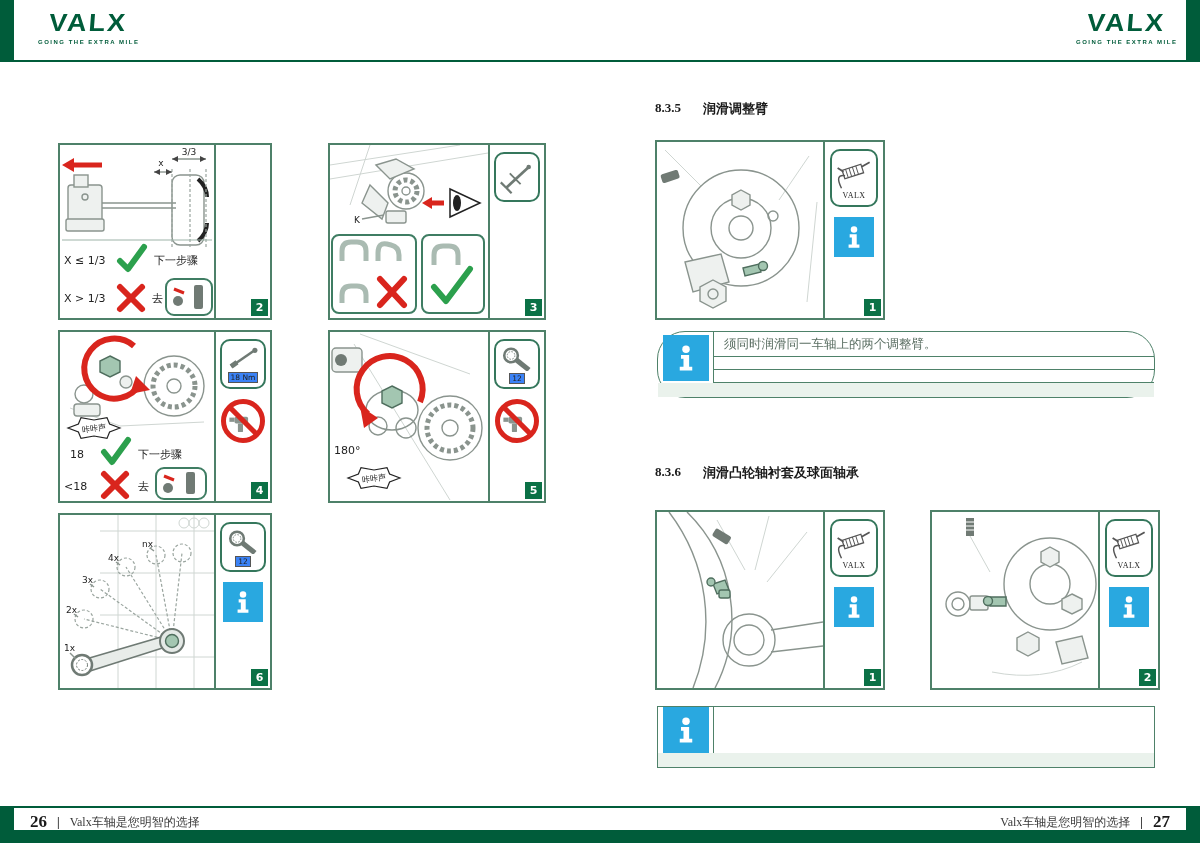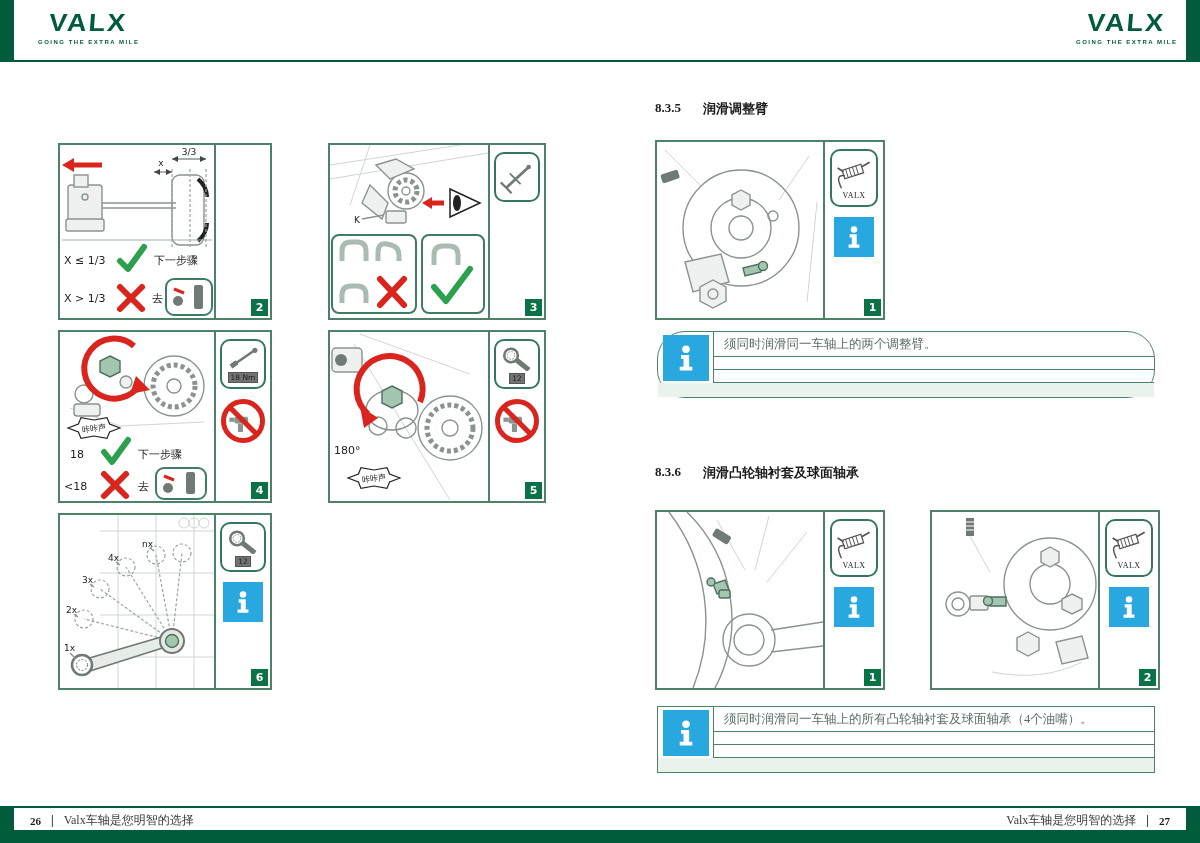--- a/index.html
+++ b/index.html
@@ -23,21 +23,21 @@
               padding-top:7px;gap:10px;box-sizing:border-box;}
   .side-56{width:56px;} .side-60{width:60px;}
   .badge{position:absolute;right:2px;bottom:2px;width:17px;height:17px;background:#0b7146;color:#fff;
          font:bold 11px "DejaVu Sans",sans-serif;display:flex;align-items:center;justify-content:center;}
   .art{display:block;width:100%;height:100%;}
   
   .toolbox{width:46px;height:50px;border:2px solid #35775c;border-radius:10px;background:#fff;
            display:flex;flex-direction:column;align-items:center;justify-content:center;box-sizing:border-box;}
   .toolbox-tall{height:58px;}
   .tool-tag{border:1px solid #555;font:7.5px "DejaVu Sans",sans-serif;color:#222;padding:0 2px;
-            background:#737373;margin-top:2px;line-height:9px;}
+            background:#3b82f6;margin-top:2px;line-height:9px;}
   .tool-serif{font:8px "Liberation Serif",serif;color:#222;letter-spacing:.5px;margin-top:1px;}
   .no-sign{width:44px;height:44px;border:5px solid #d9251d;border-radius:50%;box-sizing:border-box;
            position:relative;background:#fff;}
   .no-sign::after{content:"";position:absolute;left:-3px;top:14px;width:40px;height:5px;
                   background:#d9251d;transform:rotate(45deg);}
   .info-icon{background:#29a8e0;display:flex;align-items:center;justify-content:center;}
   .info-40{width:40px;height:40px;} .info-46{width:46px;height:46px;}
   
   .infobox{position:absolute;border:1px solid #4e8169;background:#fff;box-sizing:border-box;}
   .ib-top{display:flex;width:100%;}
@@ -62,21 +62,21 @@
   .raa{stroke:#d9251d;stroke-width:6;fill:none;}
   .lbl{font:11px "DejaVu Sans",sans-serif;fill:#222;}
   .lbl-cn{font:11px "Liberation Serif",serif;fill:#222;}
   .dim{font:9px "DejaVu Sans",sans-serif;fill:#222;}
   .burst{fill:#fff;stroke:#222;stroke-width:1.2;}
   .burst-t{font:8px "Liberation Serif",serif;fill:#222;}
   .inset{fill:#fff;stroke:#3f7d63;stroke-width:2;}
   
   .footer-text{position:absolute;top:812px;font-size:12px;color:#3a3a3a;display:flex;
                align-items:center;gap:10px;}
-  .page-num{font-weight:bold;font-size:11px;color:#1a1a1a;}
+  .page-num{font-weight:bold;font-size:17px;color:#1a1a1a;}
   .sep{font-weight:bold;color:#1a1a1a;}
 </style>
 </head>
 <body>
 
 <div class="page">
 
   <div class="edge-bar" style="left:0;top:0;width:14px;height:62px;"></div>
   <div class="edge-bar" style="right:0;top:0;width:14px;height:62px;"></div>
   <div class="rule" style="top:60px;"></div>
@@ -495,25 +495,20 @@
   <div class="infobox" style="left:657px;top:706px;width:498px;">
     <div class="ib-top">
       <div class="ib-icon-cell">
         <div class="info-icon info-46">
           <svg width="30" height="30" viewBox="0 0 24 24">
               <circle cx="12" cy="5" r="3" fill="#fff"></circle>
               <path d="M8 9.5 h6.5 V19 h2.5 v3 H7 v-3 h3 V12.5 H8 z" fill="#fff"></path>
             </svg>
         </div>
       </div>
-      <div class="ib-rows">
-        <div class="ib-row ib-text" style="min-height:21px;">须同时润滑同一车轴上的所有凸轮轴衬套及球面轴承（4个油嘴）。</div>
-        <div class="ib-row h13"></div>
-        <div class="ib-row h13"></div>
-      </div>
     </div>
     <div class="ib-full"></div>
   </div>
 
   <div class="rule" style="top:806px;"></div>
   <div class="edge-bar" style="left:0;top:806px;width:14px;height:37px;"></div>
   <div class="edge-bar" style="right:0;top:806px;width:14px;height:37px;"></div>
   <div class="edge-bar" style="left:0;top:830px;width:1200px;height:13px;"></div>
 
   <div class="footer-text" style="left:30px;">

